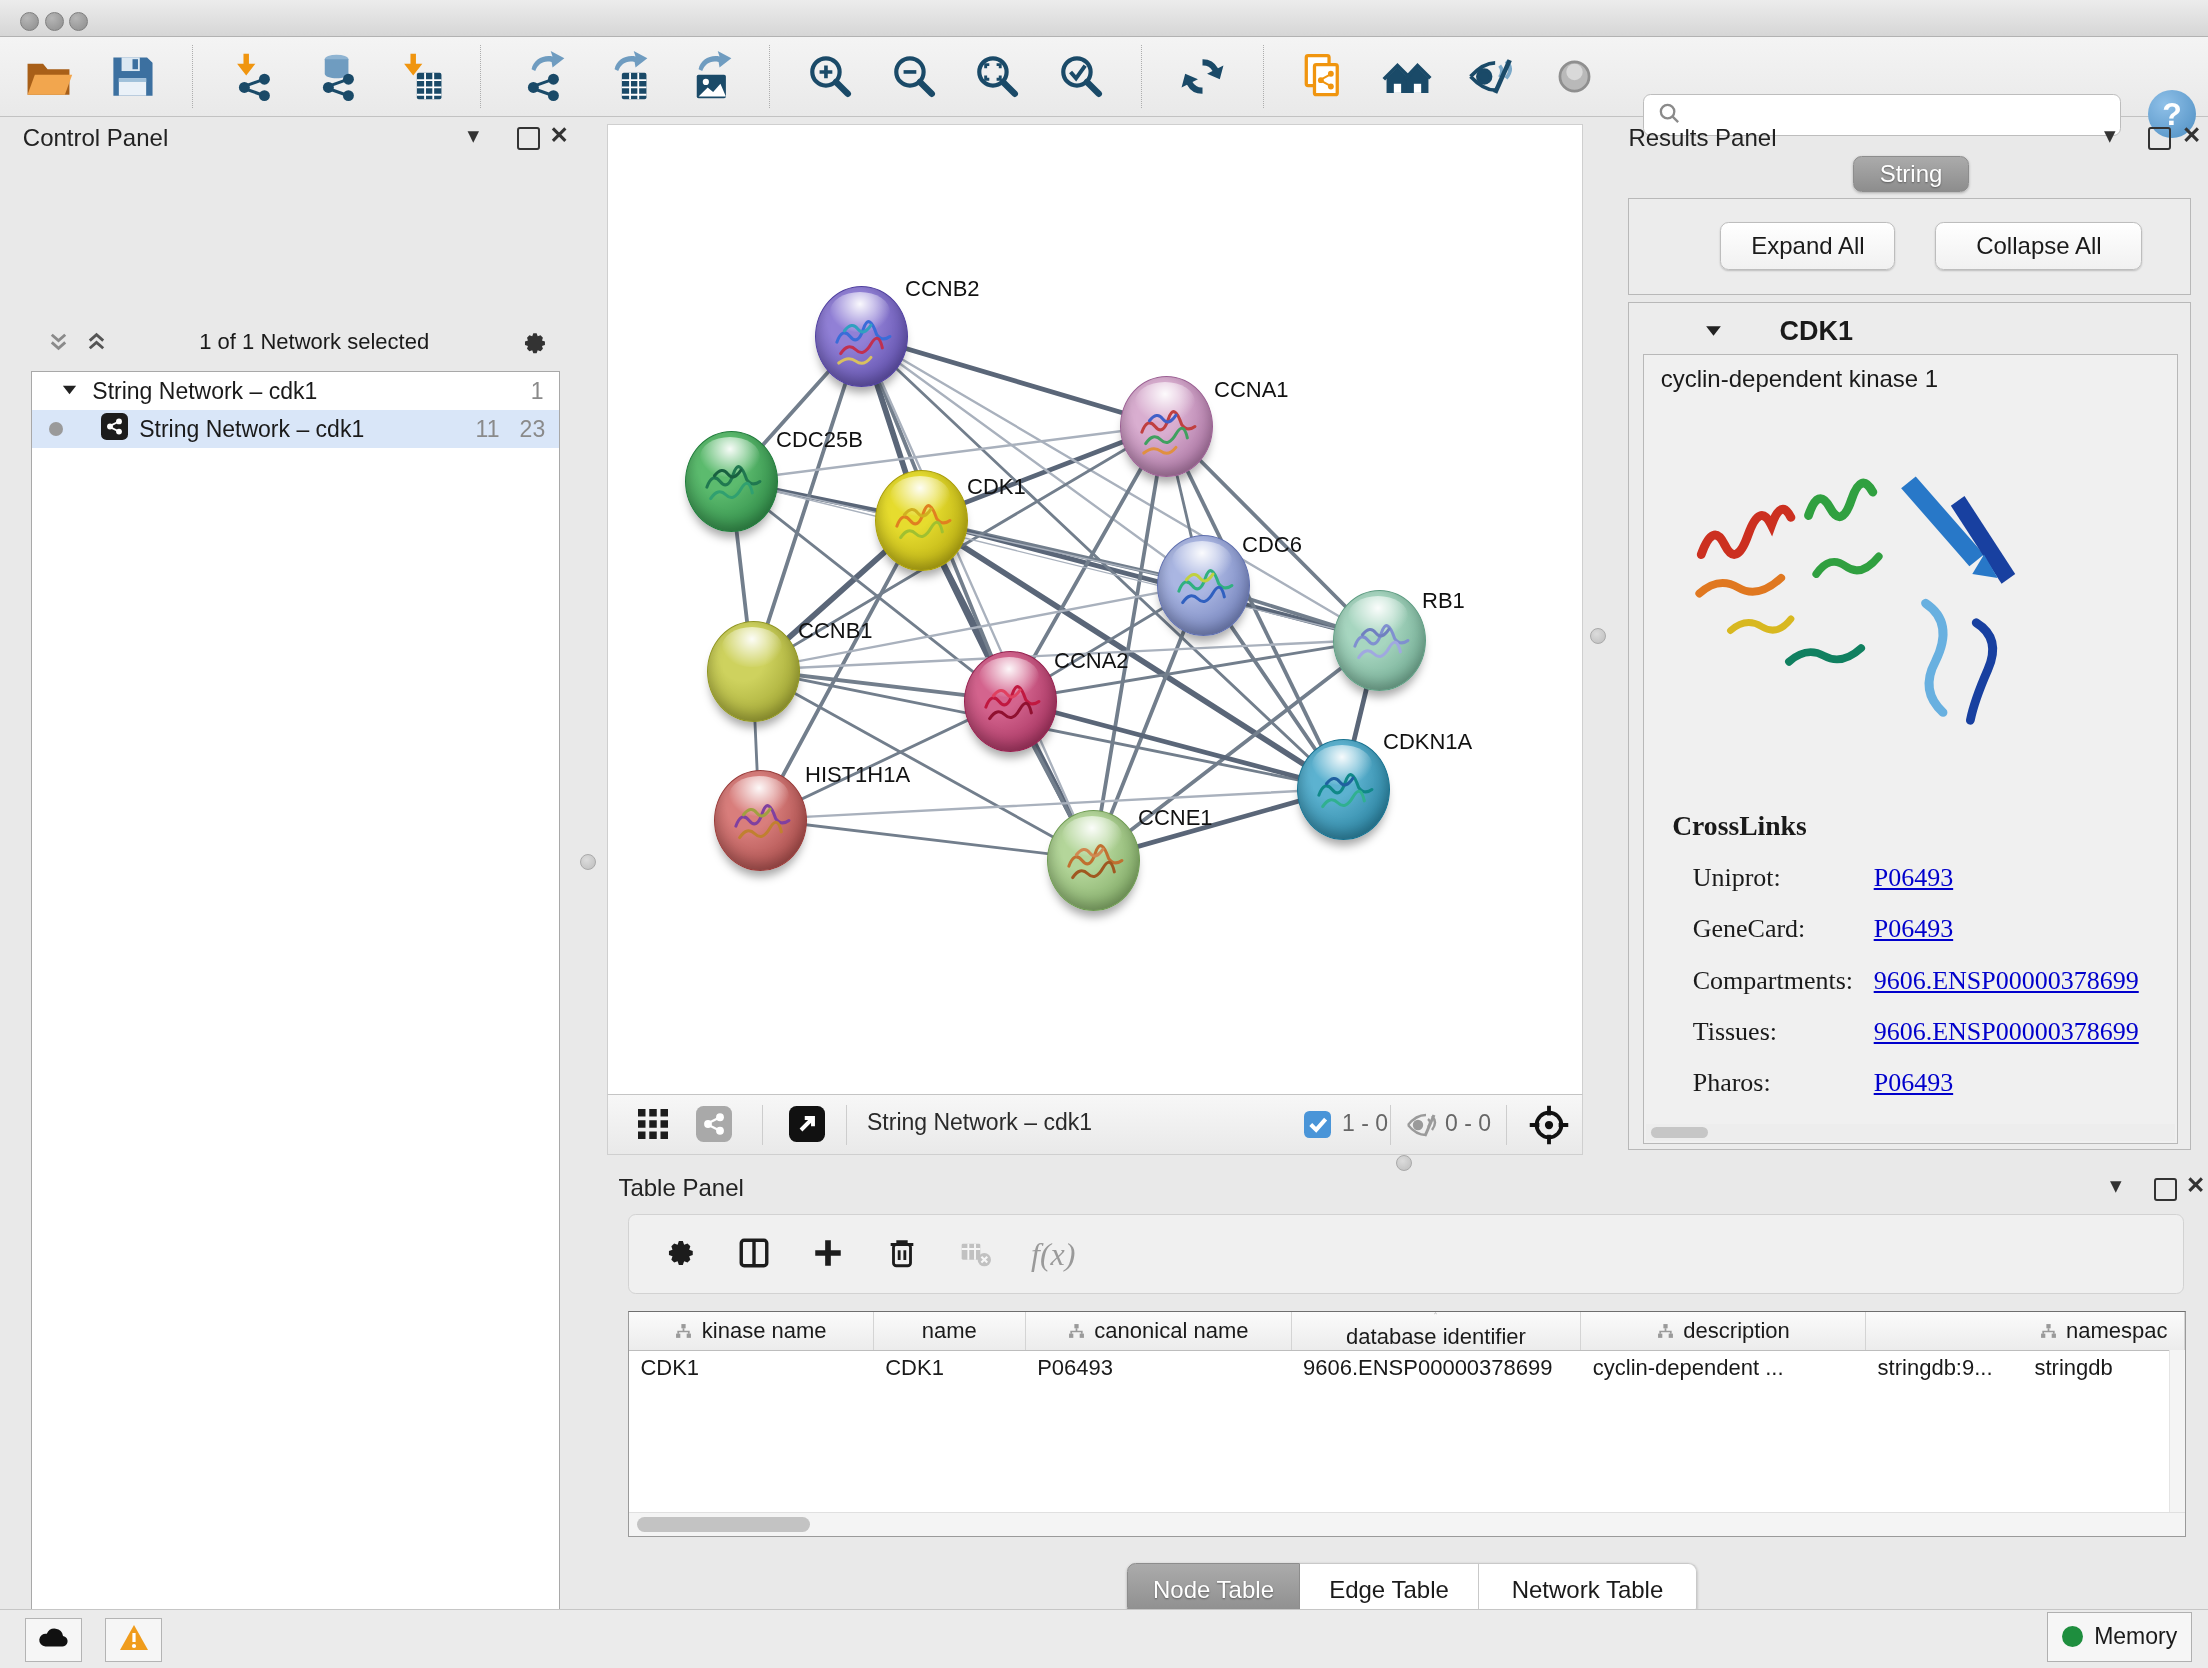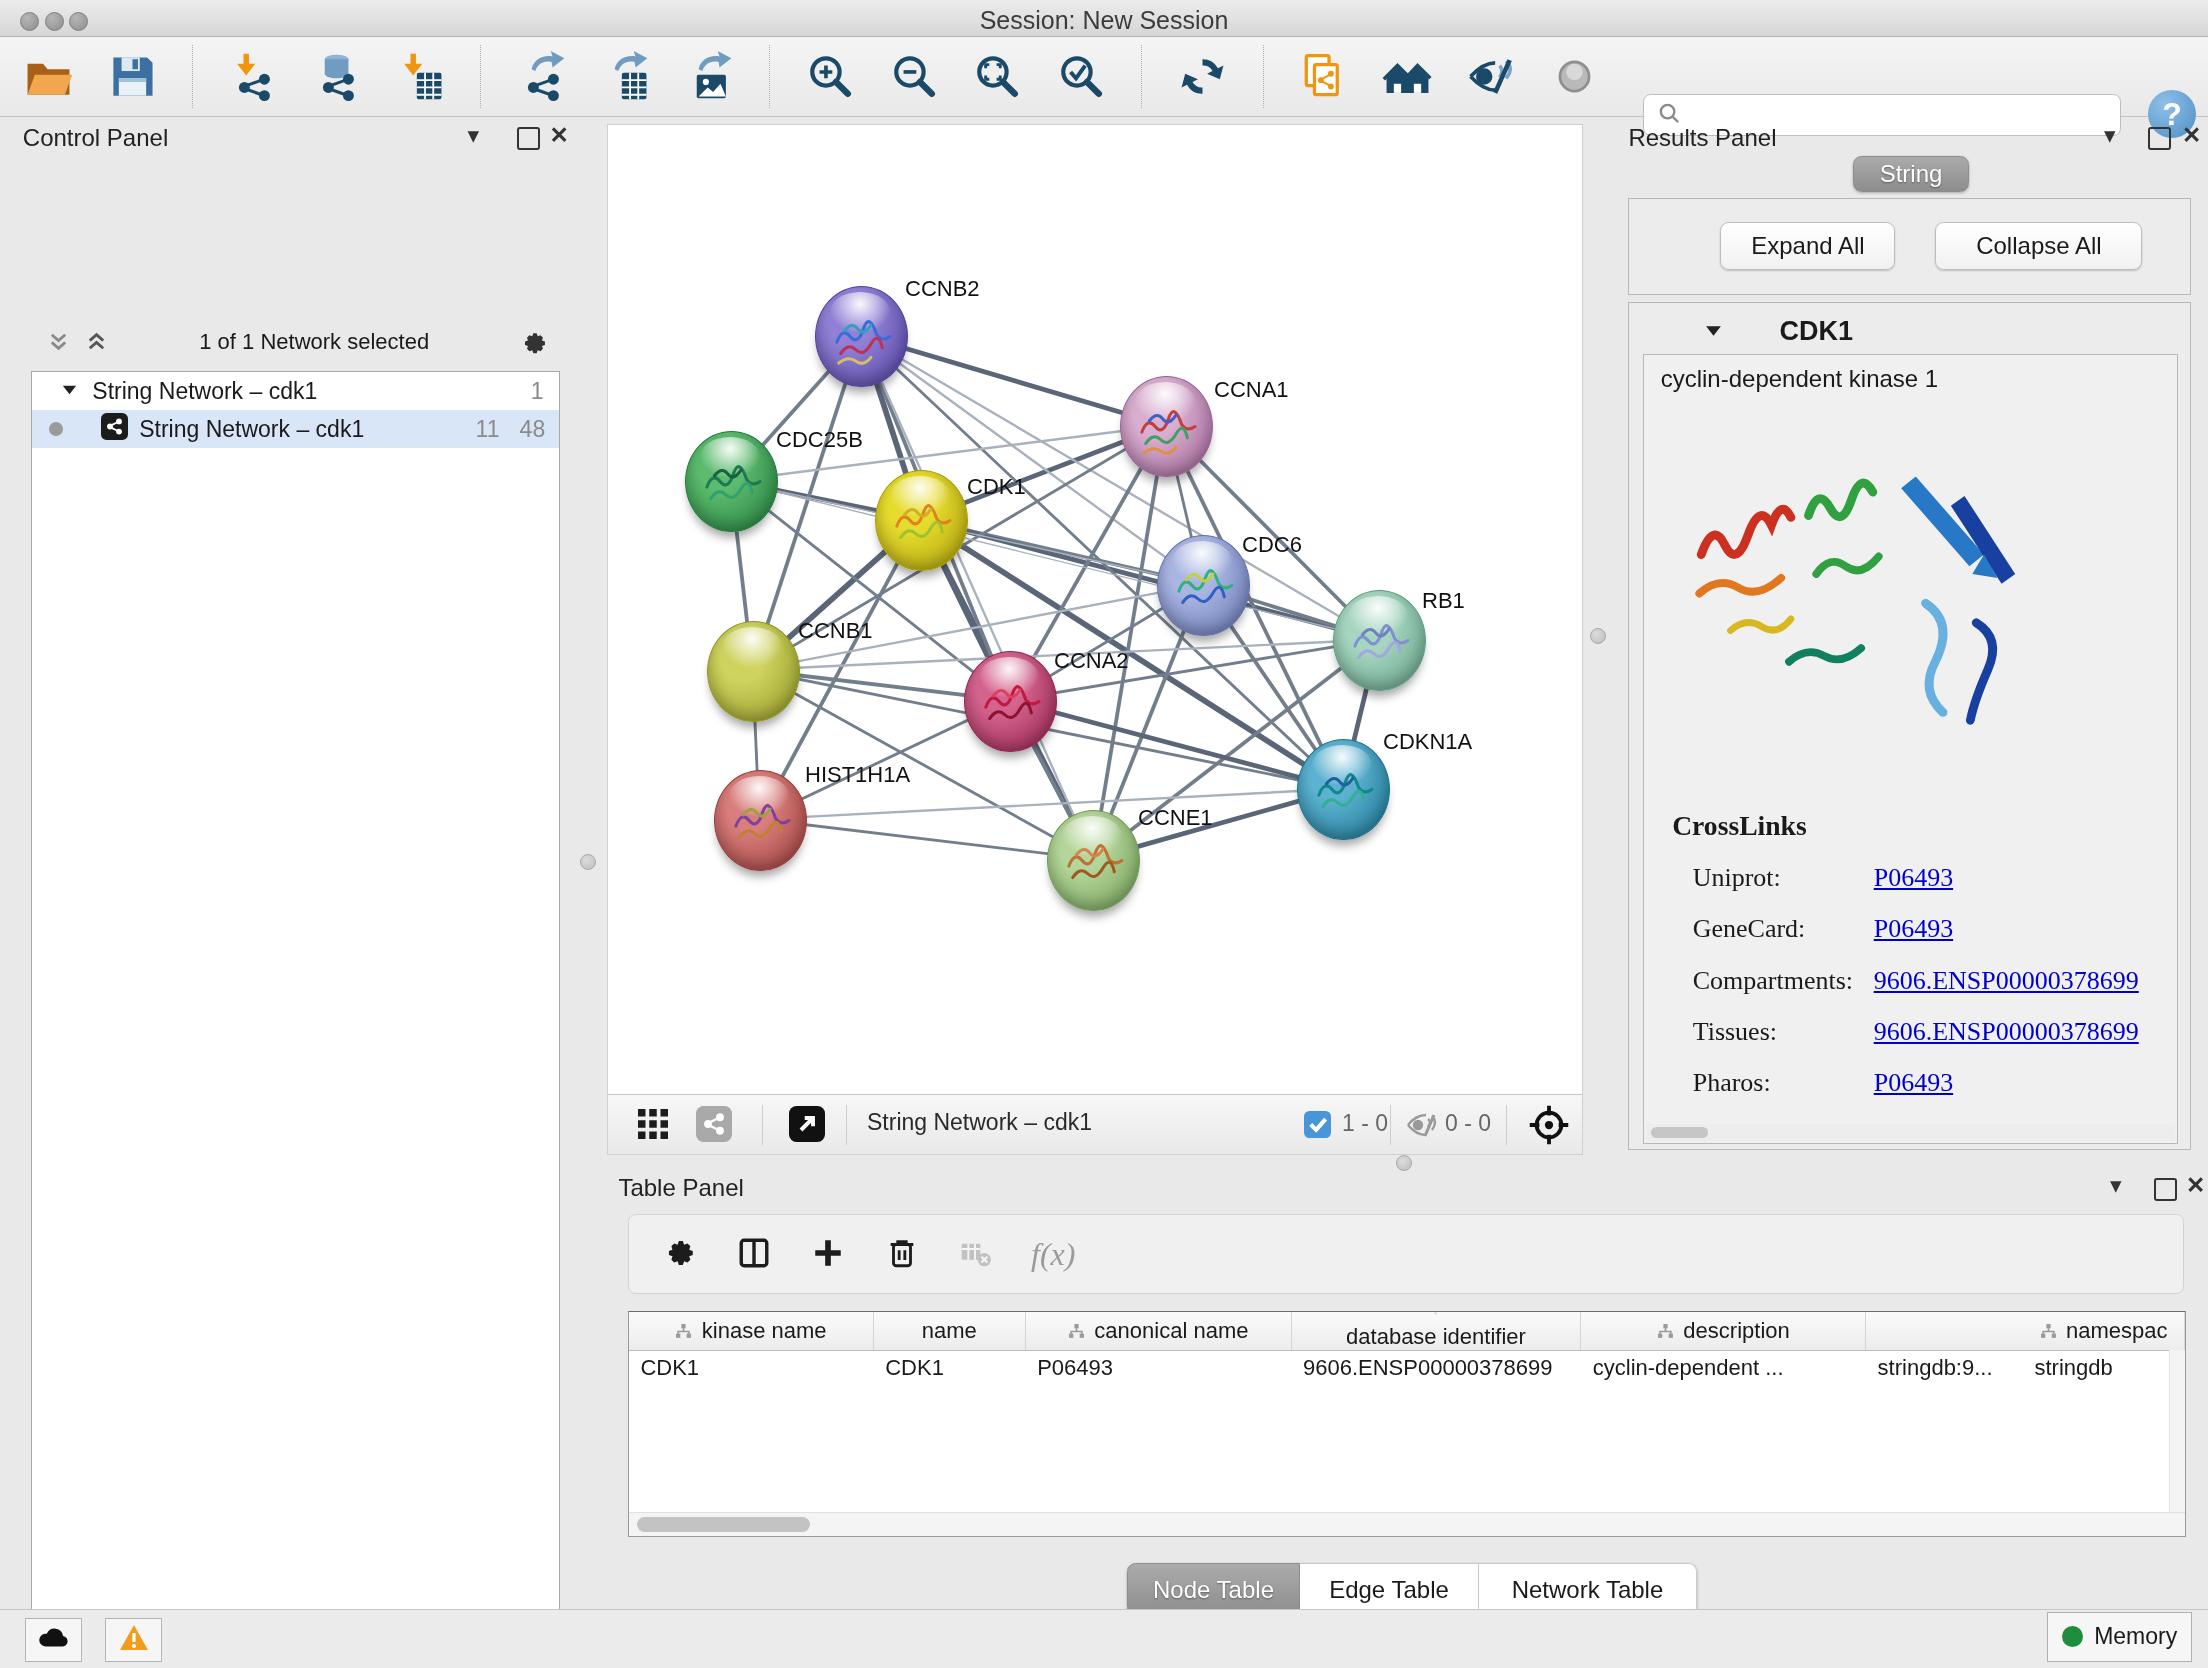--- a/index.html
+++ b/index.html
@@ -98,21 +98,20 @@
               border:1px solid #b0b0b0;display:flex;align-items:center;justify-content:center;gap:11.4px;
               font-size:23px}
 </style>
 </head>
 <body>
 
 <div class="abs" id="titlebar">
   <span class="tlight" style="left:20px"></span>
   <span class="tlight" style="left:45px"></span>
   <span class="tlight" style="left:69px"></span>
-  <div id="win-title">Session: New Session</div>
 </div>
 
 <div class="abs" id="toolbar">
   <div id="main-toolbar">
       <div class="tbi">
         <svg viewBox="0 0 56 56">
           <path d="M5 14h17l5 6h24v28H5z" fill="#a85f18"></path>
           <path d="M5 48l8-22h41l-8 22z" fill="#f2a64e"></path>
         </svg>
       </div>
@@ -340,21 +339,21 @@
             <rect width="24" height="24" rx="5" fill="#1c1c1c"></rect>
         <g fill="#fff">
               <circle cx="8" cy="12" r="2.6"></circle>
               <circle cx="16" cy="7.5" r="2.6"></circle>
               <circle cx="16" cy="16.5" r="2.6"></circle>
             </g>
         <path d="M9 11l6-3M9 13l6 3" stroke="#fff" stroke-width="1.6"></path>
           </svg></span>
       <span style="margin-left:11.4px">String Network – cdk1</span>
       <span class="tree-count" style="position:absolute;right:59px">11</span>
-      <span class="tree-count" style="position:absolute;right:13.3px">48</span>
+      <span class="tree-count" style="position:absolute;right:13.3px">23</span>
     </div>
   </div>
 </div>
 
 <div class="splitter-dot" style="left:580px;top:854px"></div>
 <div class="splitter-dot" style="left:1590px;top:628px"></div>
 <div class="splitter-dot" style="left:1396px;top:1155px"></div>
 
 <div class="abs" id="net-canvas">
     <svg width="974" height="970" style="position:absolute;left:0;top:0" viewBox="0 0 1024 1020">

